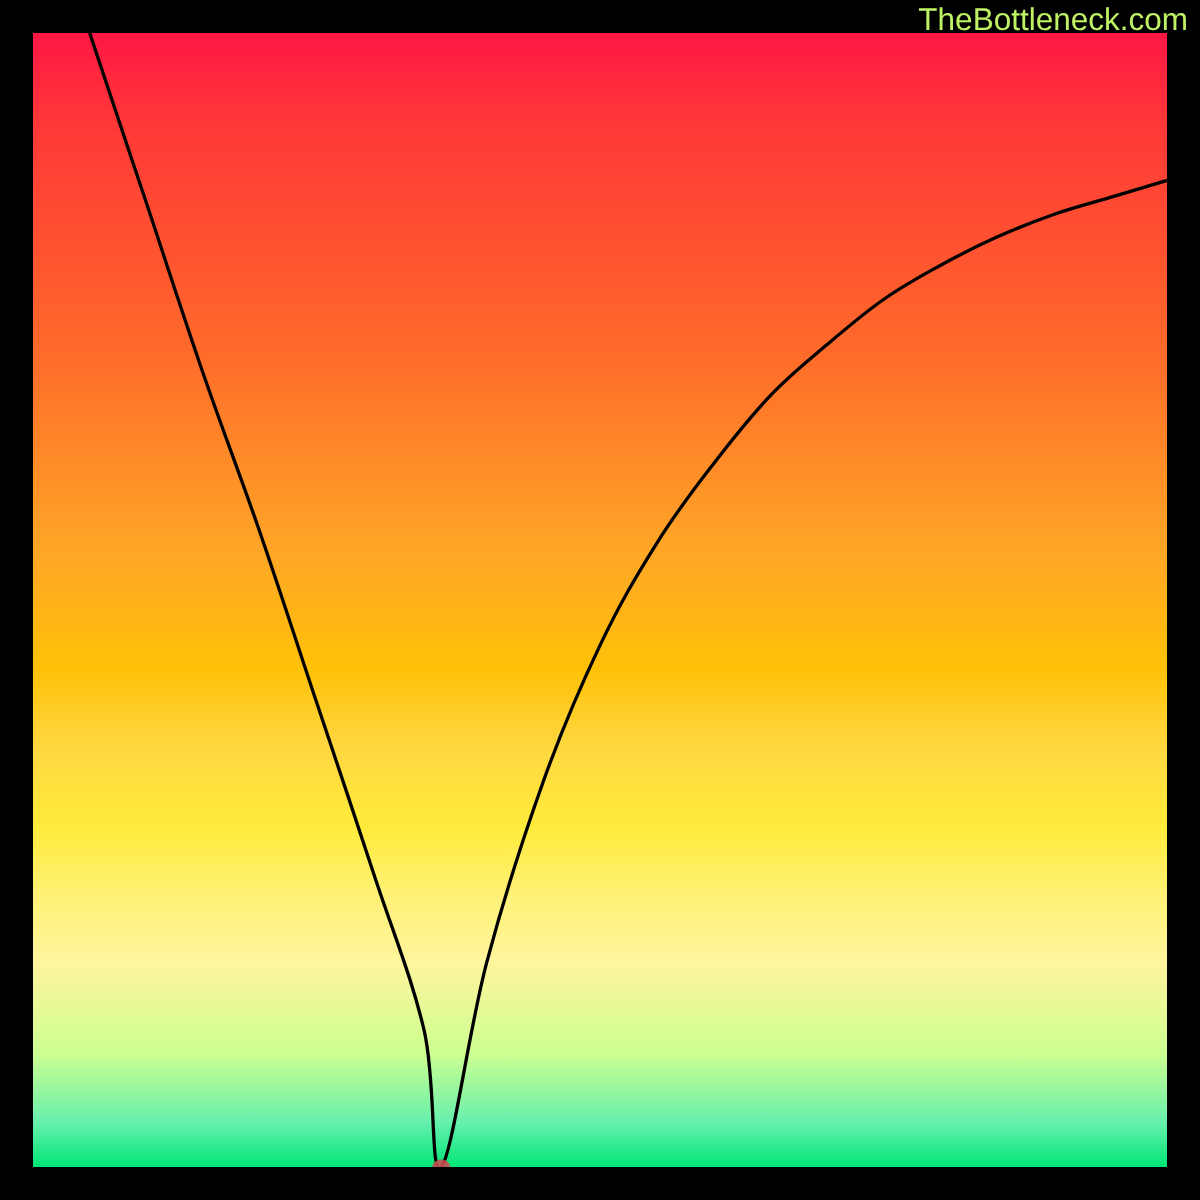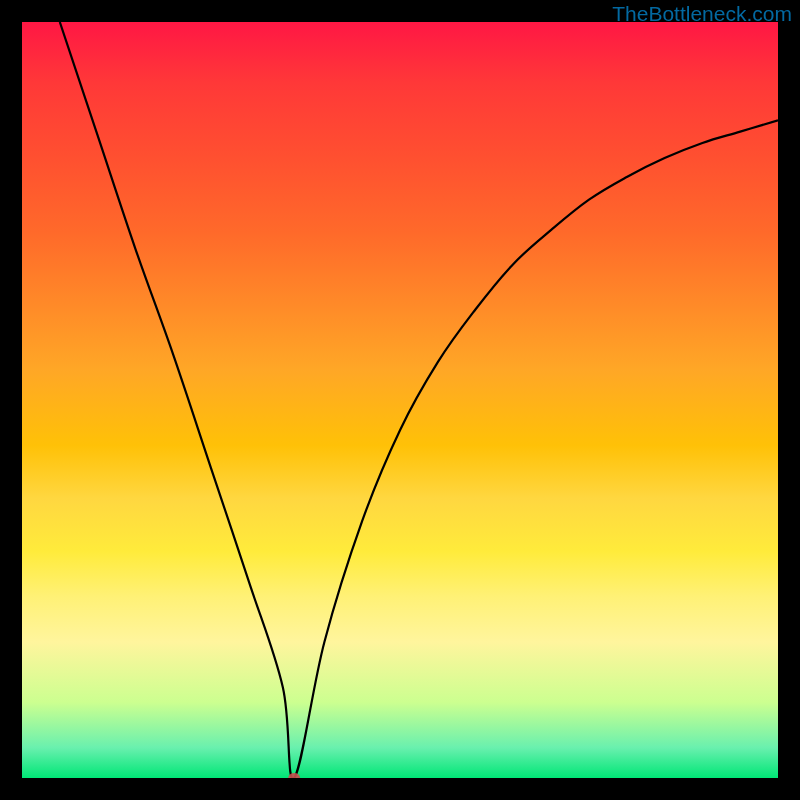--- a/index.html
+++ b/index.html
@@ -40,21 +40,21 @@
       #69f0ae 96%,
       #00e676 100%
     );
   }
   .watermark {
     position: absolute;
     top: 2px;
     right: 8px;
     font-family: Arial, Helvetica, sans-serif;
     font-size: 21px;
-    color: #0369a1;
+    color: #bef264;
     font-weight: 500;
     z-index: 10;
   }
   svg.curve {
     position: absolute;
     inset: 0;
     width: 100%;
     height: 100%;
   }
 </style>

